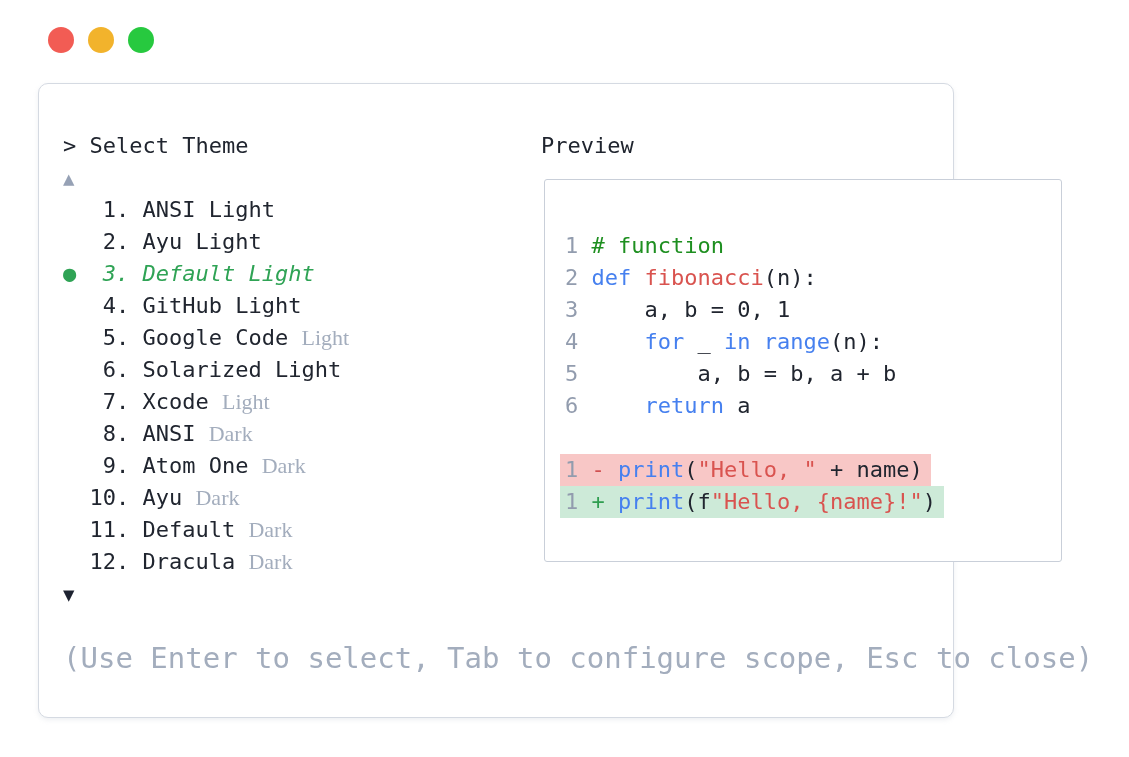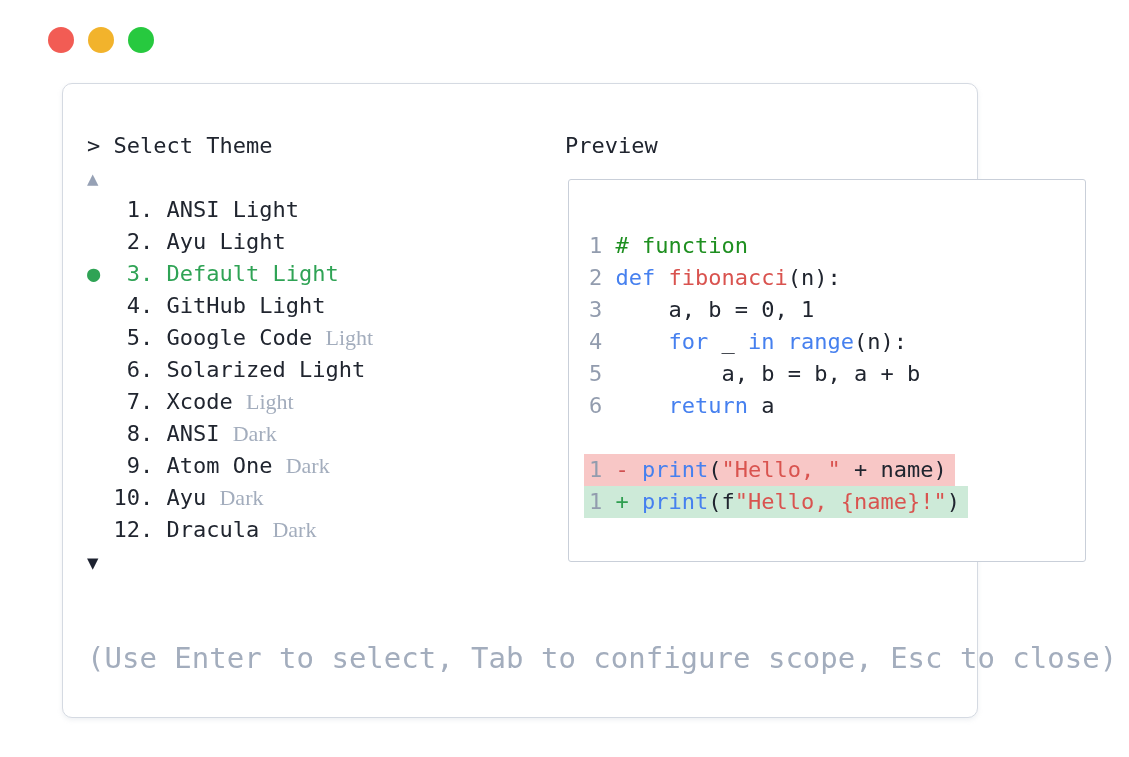--- a/index.html
+++ b/index.html
@@ -21,35 +21,34 @@
 
   
   .panel {
     position: absolute; left: 38px; top: 83px;
     width: 916px; height: 635px;
     background: #ffffff;
     border: 1.5px solid #d5dae2;
     border-radius: 10px;
     box-shadow: 0 2px 5px rgba(160,170,190,0.18);
     box-sizing: border-box;
-    margin-left: 24px;
   }
   .panel-inner { position: relative; width: 100%; height: 100%; }
 
   .left-col { position: absolute; left: 24px; top: 46px; width: 472px; }
   .line32 { height: 32px; line-height: 32px; white-space: pre; font-size: 22px; }
 
   .list-title { color: #20252f; }
   .scroll-ind { font-size: 19px; }
   .scroll-up   { color: #96a1b5; }
   .scroll-down { color: #1d2230; }
 
   .trow { height: 32px; line-height: 32px; white-space: pre; font-size: 22px; color: #20252f; }
   .trow .bullet { color: #2fa355; }
-  .trow.selected, .trow.selected .num { color: #2fa355; }
+  .trow.selected, .trow.selected .num { color: #2fa355; font-style: italic; }
   .muted { color: #a3adbd; font-family: Liberation Serif, serif; }
 
   .preview-title { position: absolute; left: 502px; top: 46px; color: #20252f; }
 
   .preview-box {
     position: absolute; left: 505px; top: 95px;
     width: 518px; height: 383px;
     background: #ffffff;
     border: 1.5px solid #c9cfd9;
     border-radius: 3px;
@@ -95,20 +94,21 @@
           <div class="trow"><span class="bullet">  </span><span class="num"> 1. </span><span>ANSI Light</span></div>
           <div class="trow"><span class="bullet">  </span><span class="num"> 2. </span><span>Ayu Light</span></div>
           <div class="trow selected"><span class="bullet">● </span><span class="num"> 3. </span><span>Default Light</span></div>
           <div class="trow"><span class="bullet">  </span><span class="num"> 4. </span><span>GitHub Light</span></div>
           <div class="trow"><span class="bullet">  </span><span class="num"> 5. </span><span>Google Code</span> <span class="muted">Light</span></div>
           <div class="trow"><span class="bullet">  </span><span class="num"> 6. </span><span>Solarized Light</span></div>
           <div class="trow"><span class="bullet">  </span><span class="num"> 7. </span><span>Xcode</span> <span class="muted">Light</span></div>
           <div class="trow"><span class="bullet">  </span><span class="num"> 8. </span><span>ANSI</span> <span class="muted">Dark</span></div>
           <div class="trow"><span class="bullet">  </span><span class="num"> 9. </span><span>Atom One</span> <span class="muted">Dark</span></div>
           <div class="trow"><span class="bullet">  </span><span class="num">10. </span><span>Ayu</span> <span class="muted">Dark</span></div>
+          <div class="trow"><span class="bullet">  </span><span class="num">11. </span><span>Default</span> <span class="muted">Dark</span></div>
           <div class="trow"><span class="bullet">  </span><span class="num">12. </span><span>Dracula</span> <span class="muted">Dark</span></div>
         </div>
       <div class="line32 scroll-ind scroll-down">▼</div>
     </div>
 
     <div class="line32 preview-title">Preview</div>
 
     <div class="preview-box">
       <div>
           <div class="code-line"><span class="lnum">1</span> <span class="tok comment"># function</span></div>

